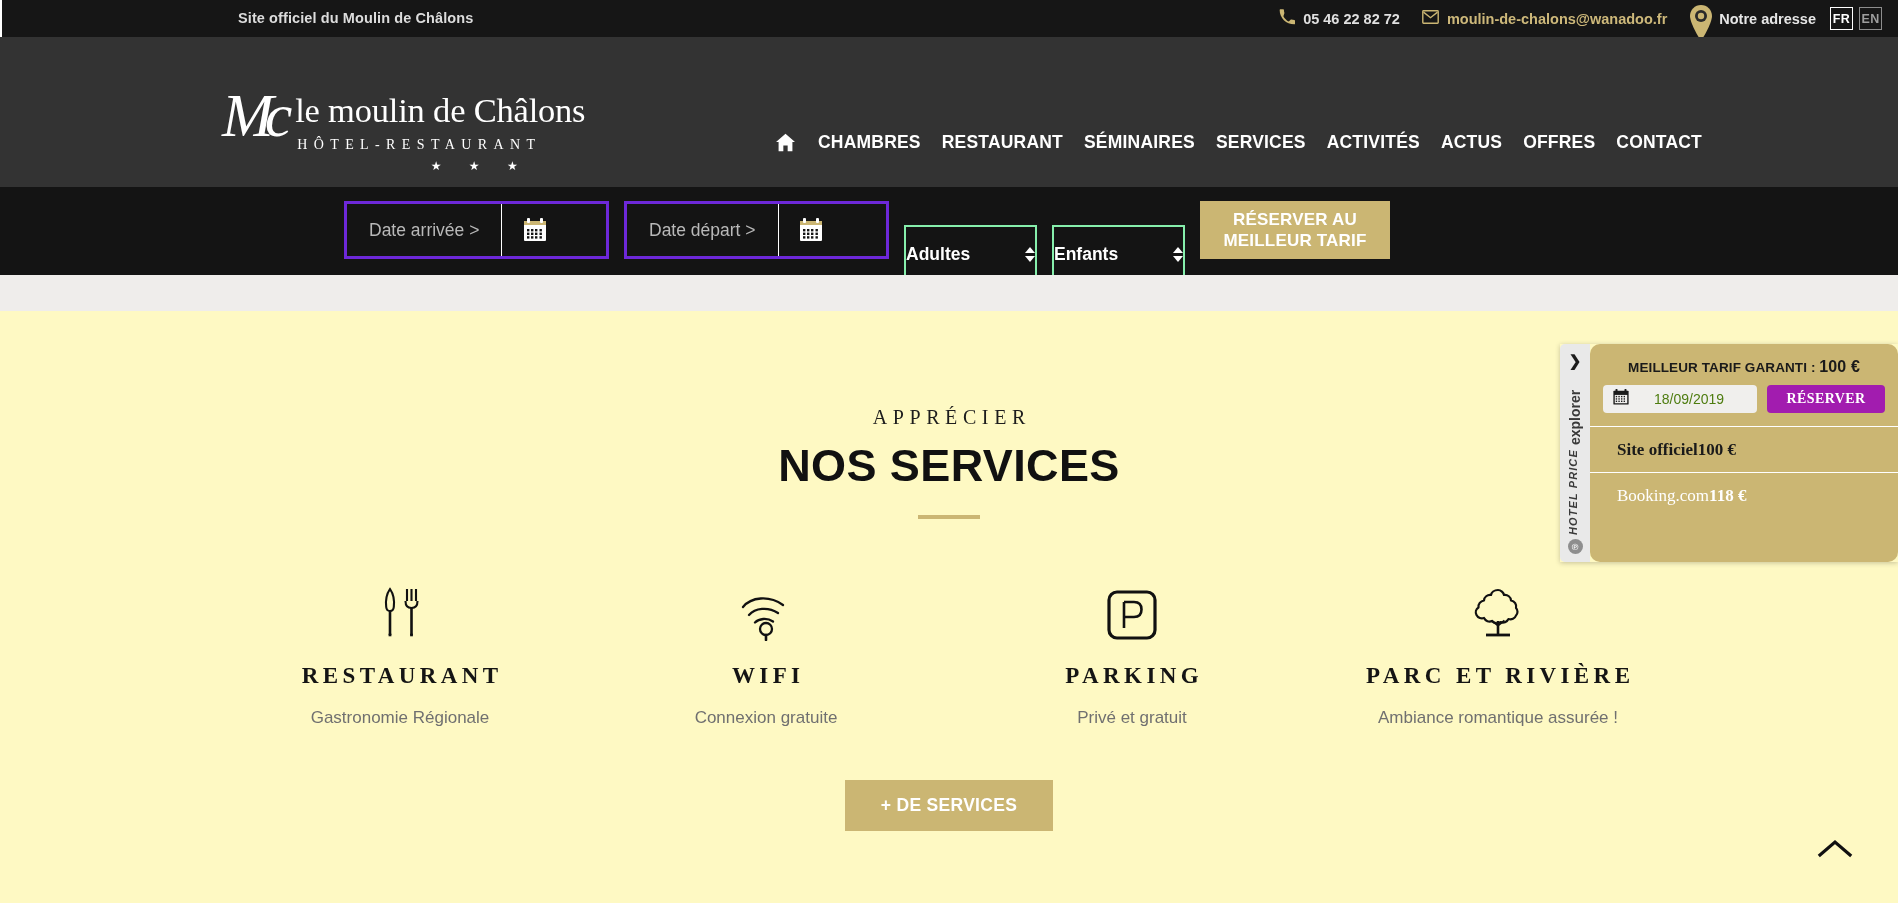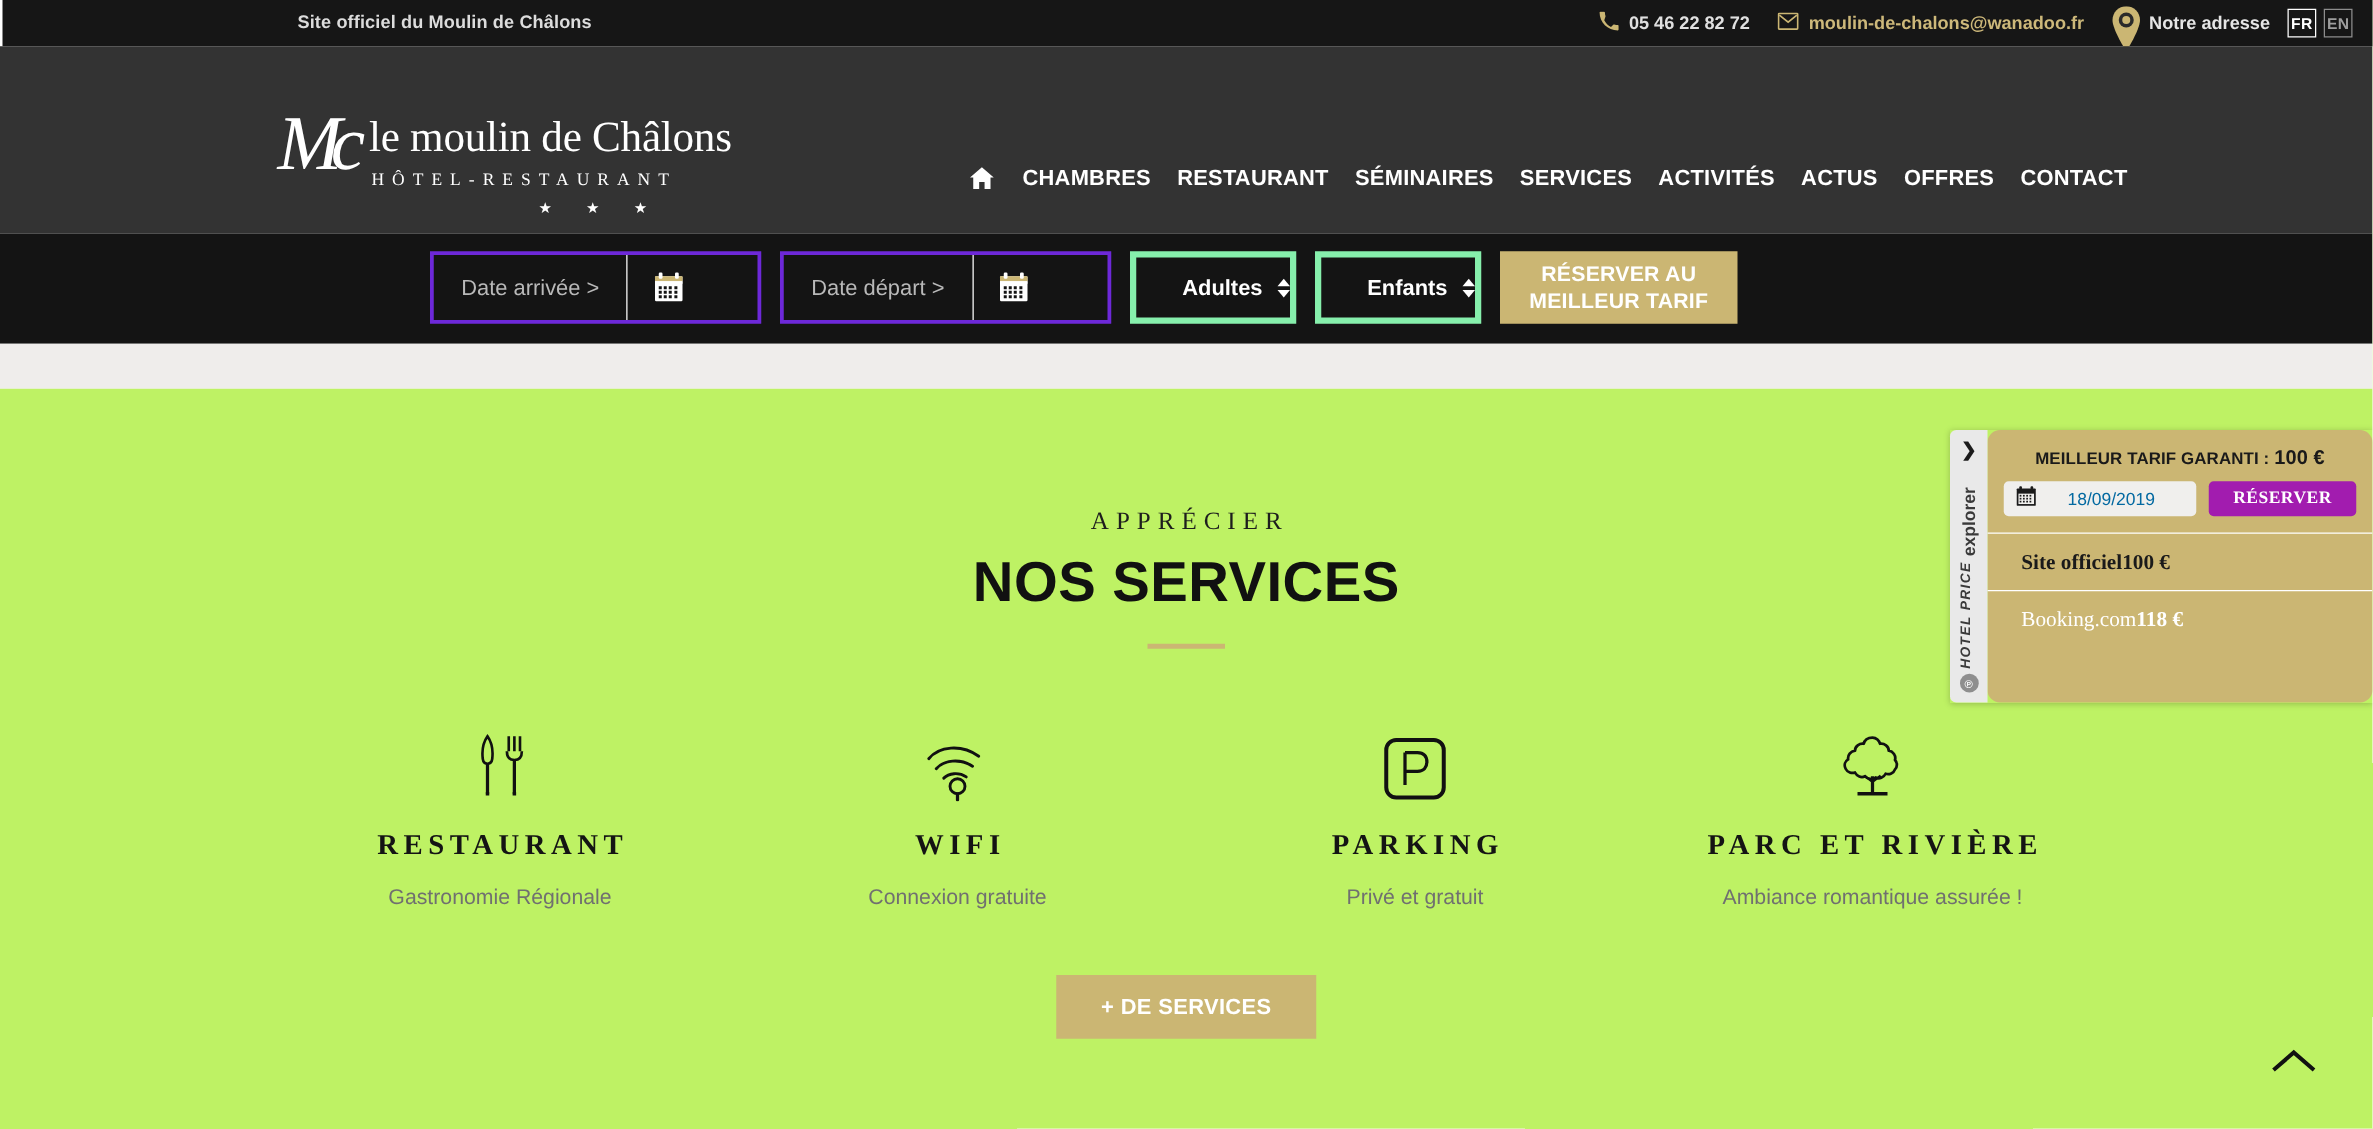--- a/index.html
+++ b/index.html
@@ -156,30 +156,31 @@
   }
   .df-arrive { width: 265px; }
   .df-depart { width: 265px; }
   .date-field .df-icon {
     width: 66px;
     border-left: 1px solid #ffffff;
     display: flex; align-items: center; justify-content: center;
   }
 
   .cnt-field {
-    display: flex; align-items: center; justify-content: flex-end;
-    border: 5px solid #86efac;
+    display: flex; align-items: center; justify-content: space-between;
+    border: 2px solid #86efac;
     background: #141414;
     height: 58px;
     width: 133px;
     color: #ffffff;
     font-size: 17.5px; font-weight: bold;
     gap: 12px;
     cursor: pointer;
     position: relative;
+    margin-top: 24px;
   }
   .spinner { display: flex; flex-direction: column; gap: 3px; }
   .spinner .up, .spinner .down { width: 0; height: 0; border-left: 5px solid transparent; border-right: 5px solid transparent; }
   .spinner .up { border-bottom: 6px solid #ffffff; }
   .spinner .down { border-top: 6px solid #ffffff; }
 
   .btn-reserve-bar {
     background: #cbb673;
     color: #ffffff;
     border: none;
@@ -195,21 +196,21 @@
   }
 
   
   .greyband {
     position: absolute; top: 275px; left: 0;
     width: 1898px; height: 36px;
     background: #efedeb;
   }
 
   
-  .content { position: absolute; top: 311px; left: 0; width: 1898px; height: 592px; background: #bef264; }
+  .content { position: absolute; top: 311px; left: 0; width: 1898px; height: 592px; background: #fef9c3; }
 
   .eyebrow {
     text-align: center;
     margin-top: 95px;
     font-family: "Liberation Serif", serif;
     font-size: 20px;
     color: #1d1d1d;
     letter-spacing: 5.6px;
     text-indent: 5.6px;
   }
@@ -333,21 +334,21 @@
     flex: 1;
     background: #f0efed;
     border-radius: 4px;
     height: 28px;
     display: flex; align-items: center;
     padding: 0 9px;
     cursor: pointer;
   }
   .pw-date .dt {
     flex: 1; text-align: center;
-    font-size: 14px; color: #0369a1;
+    font-size: 14px; color: #4d7c0f;
     font-family: "Liberation Sans", sans-serif;
   }
   .pw-reserve {
     width: 118px; height: 28px;
     background: #a21caf; color: #ffffff;
     border: none; border-radius: 4px;
     font-family: "Liberation Serif", serif;
     font-size: 14px; font-weight: bold;
     letter-spacing: 0.4px;
     cursor: pointer;

